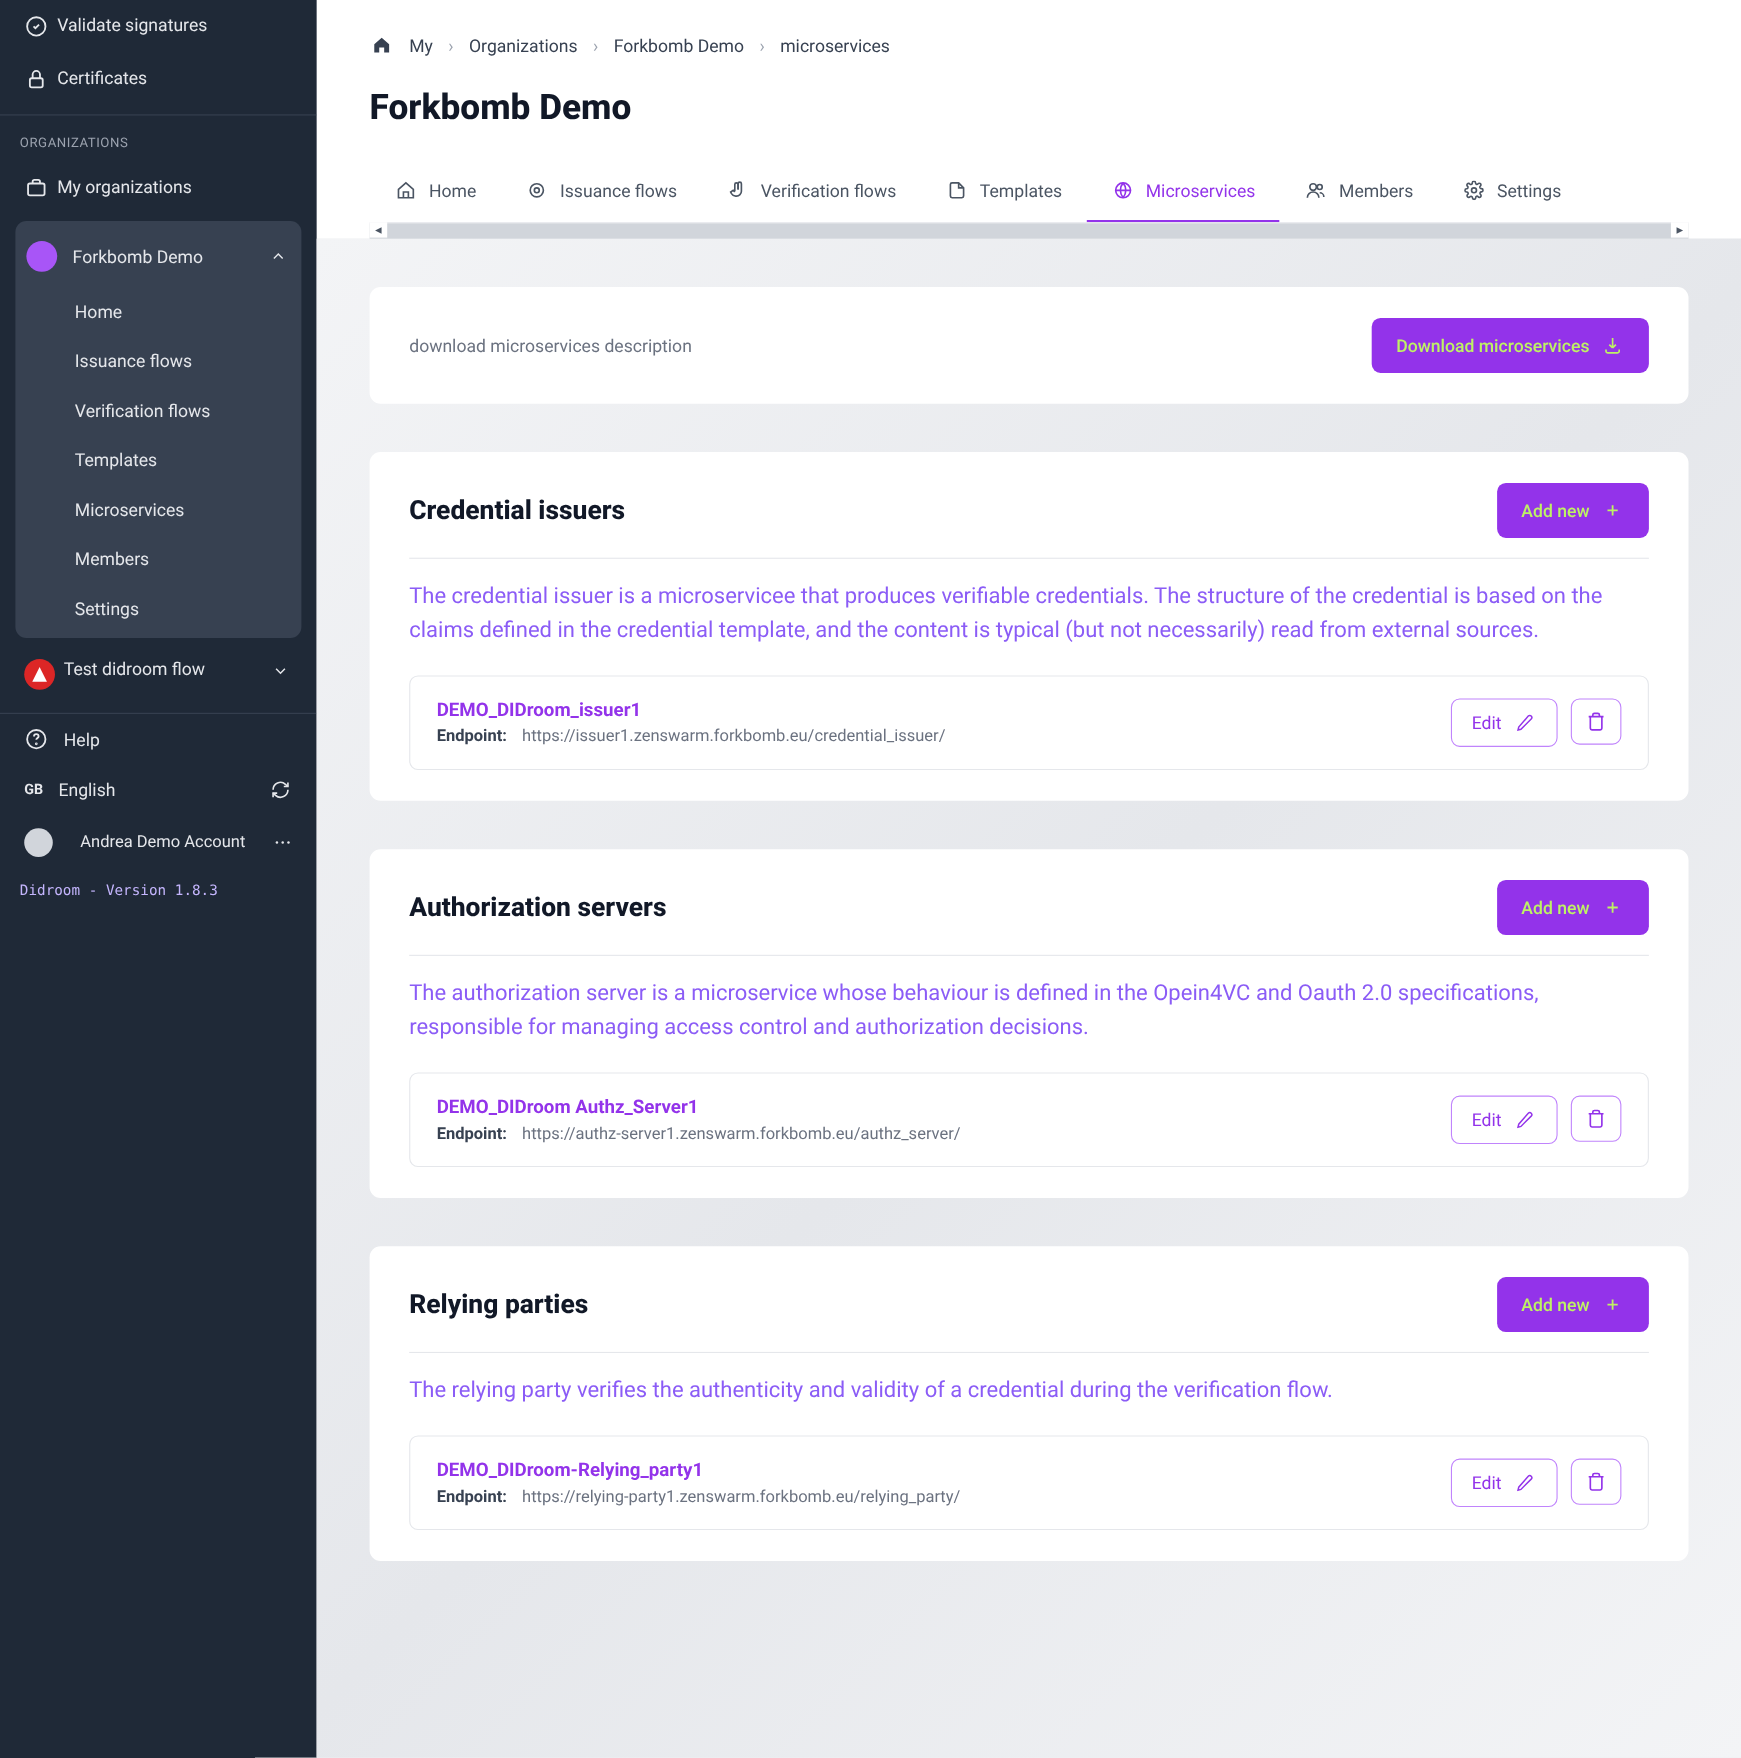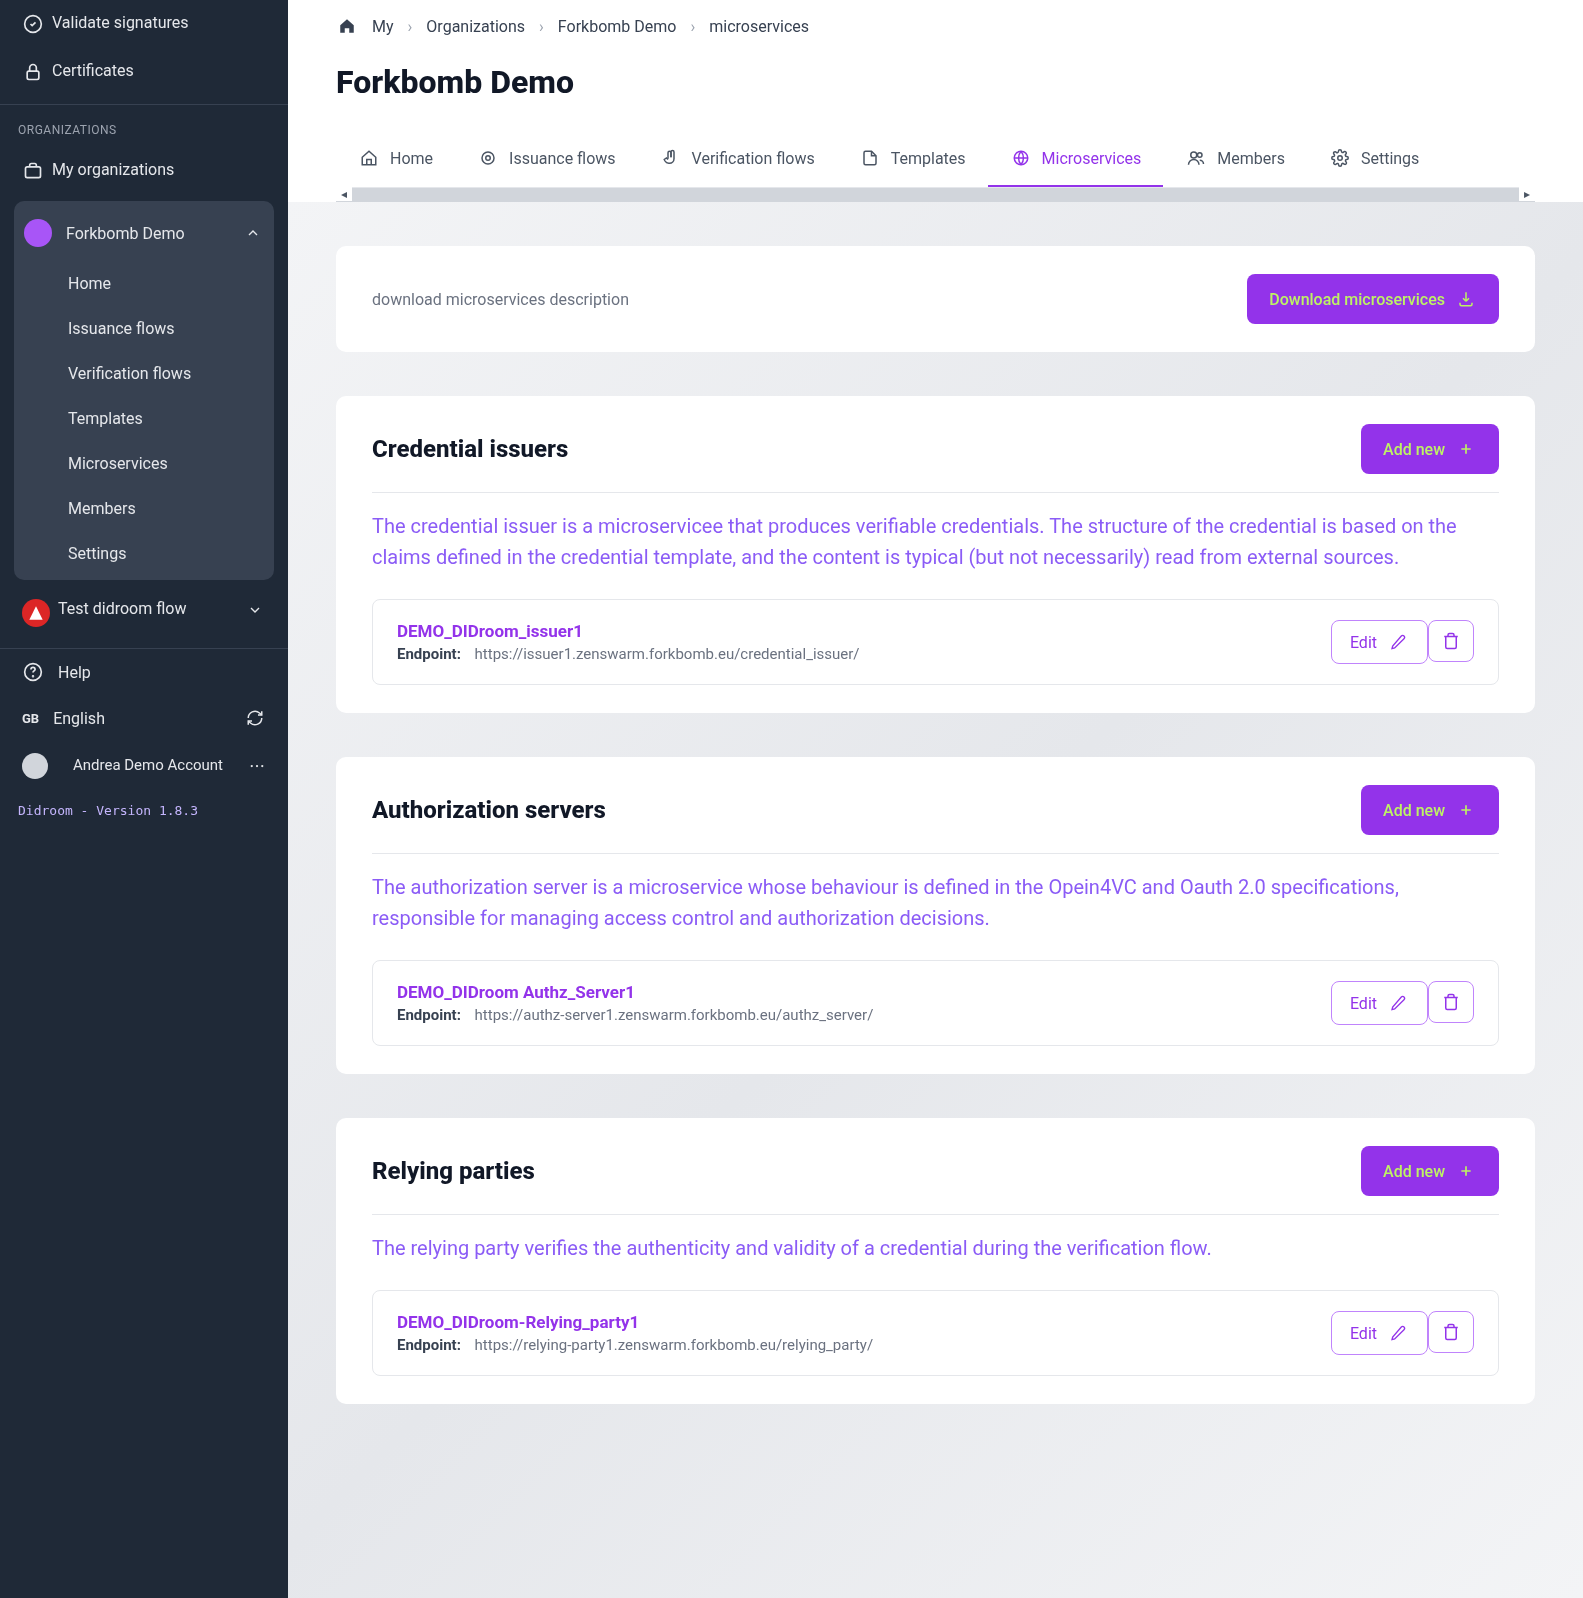--- a/index.html
+++ b/index.html
@@ -15,21 +15,21 @@
 .org-sub { padding:13px 14px 13px 54px; font-size:16px; cursor:pointer; }
 .sidebar-divider { border-top:1px solid #374151; margin:8px 0 0; }
 .footer-item { display:flex; align-items:center; gap:14px; padding:12px 22px; font-size:16px; cursor:pointer; }
 .lang-row { display:flex; align-items:center; gap:14px; padding:12px 22px; font-size:16px; }
 .gb-box { font-size:13px; font-weight:700; color:#e5e7eb; }
 .user-row { display:flex; align-items:center; gap:14px; padding:12px 22px; font-size:15px; }
 .user-avatar { width:26px; height:26px; border-radius:50%; background:#d1d5db; flex-shrink:0; }
 .user-name { flex:1; text-align:center; line-height:1.3; }
 .version { font-family:monospace; font-size:13px; color:#c4b5fd; padding:12px 18px; }
 .main { flex:1; display:flex; flex-direction:column; background:#fff; min-width:0; }
-.header-area { padding:15px 48px 0; }
+.header-area { padding:30px 48px 0; }
 .breadcrumb { display:flex; align-items:center; gap:14px; font-size:16px; color:#374151; margin-bottom:26px; flex-wrap:wrap; }
 .breadcrumb .crumb { cursor:pointer; }
 .chev { color:#9ca3af; }
 .page-title { font-size:32px; font-weight:800; color:#111827; margin-bottom:30px; }
 .tabs { display:flex; gap:0; border-bottom:1px solid #e5e7eb; overflow-x:auto; }
 .tab { display:flex; align-items:center; gap:10px; padding:16px 22px; font-size:16px; color:#4b5563; cursor:pointer; border-bottom:2px solid transparent; white-space:nowrap; }
 .tab.active { color:#9333ea; border-bottom-color:#9333ea; }
 .scroll-hint { height:14px; background:#d1d5db; position:relative; }
 .scroll-hint .arrow-l, .scroll-hint .arrow-r { position:absolute; top:-1px; font-size:12px; color:#4b5563; background:#fff; width:16px; text-align:center; }
 .scroll-hint .arrow-l { left:0; } .scroll-hint .arrow-r { right:0; }
@@ -41,21 +41,21 @@
 .section-header { display:flex; align-items:center; justify-content:space-between; margin-bottom:8px; }
 .section-title { font-size:24px; font-weight:800; color:#111827; }
 .section-divider { border-top:1px solid #e5e7eb; margin:18px 0; }
 .section-desc { color:#8b5cf6; font-size:20px; line-height:1.55; margin-bottom:26px; }
 .item-row { border:1px solid #e5e7eb; border-radius:8px; padding:20px 24px; display:flex; align-items:center; justify-content:space-between; gap:20px; }
 .item-info { flex:1; min-width:0; }
 .item-name { color:#9333ea; font-weight:700; font-size:17px; margin-bottom:4px; cursor:pointer; }
 .item-endpoint { font-size:15px; color:#374151; }
 .item-endpoint .ep-label { font-weight:700; margin-right:10px; }
 .item-endpoint .ep-val { color:#6b7280; }
-.item-actions { display:flex; flex-shrink:0; }
+.item-actions { display:flex; gap:12px; flex-shrink:0; }
 .btn-outline { border:1px solid #c084fc; background:#fff; color:#9333ea; border-radius:8px; padding:10px 18px; font-size:16px; display:inline-flex; align-items:center; gap:10px; cursor:pointer; }
 .btn-icon { border:1px solid #c084fc; background:#fff; color:#9333ea; border-radius:8px; width:46px; height:42px; display:inline-flex; align-items:center; justify-content:center; cursor:pointer; }
 svg { display:block; }
 .dots { flex-shrink:0; cursor:pointer; }
 </style>
 </head>
 <body>
 
 <div class="sidebar">
   <div class="sidebar-item">

